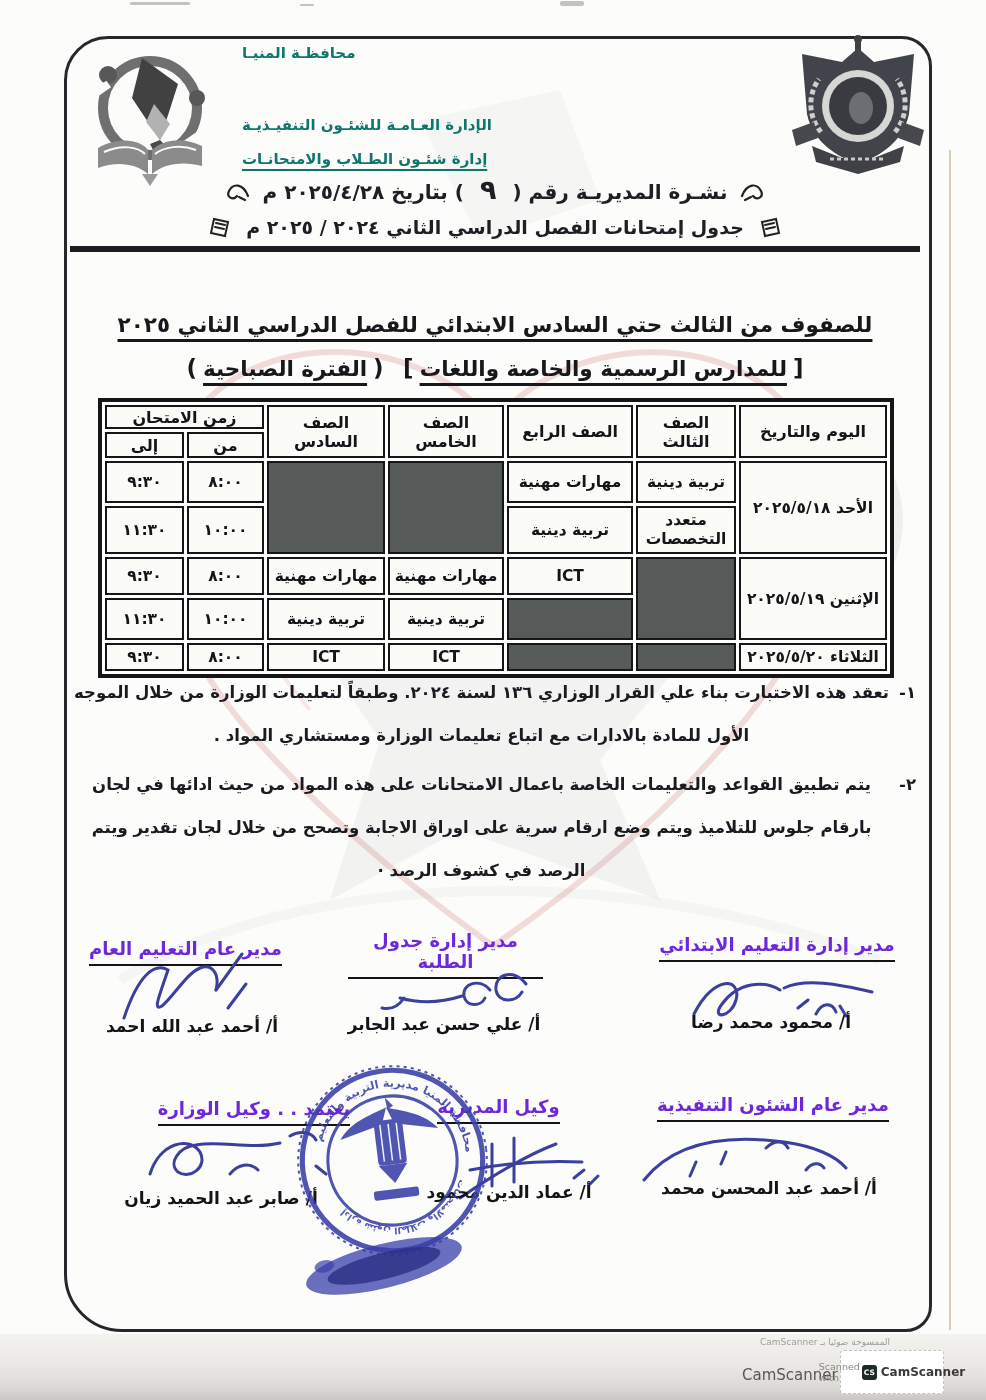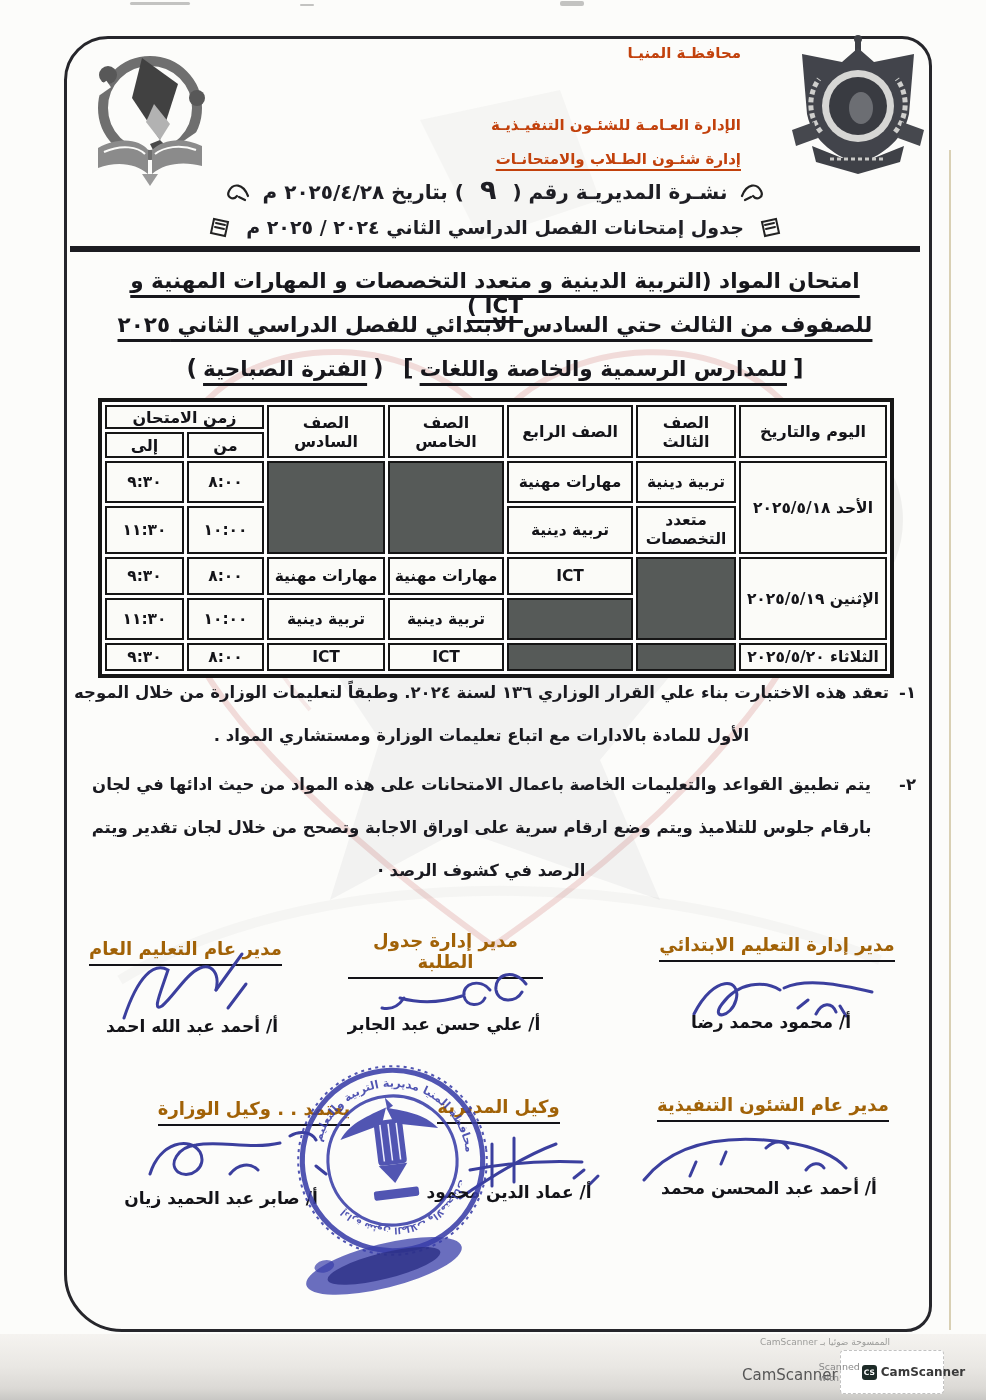--- a/index.html
+++ b/index.html
@@ -5,22 +5,22 @@
   html,body{margin:0;padding:0;background:#fff;}
   .page{position:relative;width:986px;height:1400px;background:#fcfcfa;overflow:hidden;
         font-family:"DejaVu Sans",sans-serif;color:#1e1e24;}
   .abs{position:absolute;}
   
   .doc-border{position:absolute;left:64px;top:36px;width:862px;height:1290px;
               border:3.5px solid #26262b;border-radius:44px 30px 26px 58px;background:transparent;}
   .page-edge-line{position:absolute;left:949px;top:150px;width:2px;height:1180px;background:#c6b98f;opacity:.65;}
   .header-divider{position:absolute;left:70px;top:246px;width:850px;height:6px;background:#1c1c21;}
   
-  .hline{position:absolute;left:255px;width:486px;text-align:right;direction:rtl;
-         font-weight:bold;color:#c2410c;}
+  .hline{position:absolute;left:242px;width:486px;text-align:left;direction:rtl;
+         font-weight:bold;color:#0f766e;}
   .h-small{font-size:15px;letter-spacing:.5px;}
   .h-underline{text-decoration:underline;text-decoration-thickness:2px;text-underline-offset:5px;}
   .bulletin-row{position:absolute;left:180px;top:176px;width:630px;display:flex;direction:rtl;
                 align-items:center;justify-content:center;gap:12px;font-weight:bold;font-size:20px;}
   .bulletin-number{font-size:27px;padding:0 4px;transform:translateY(-2px);}
   .schedule-row{position:absolute;left:200px;top:215px;width:590px;display:flex;direction:rtl;
                 align-items:center;justify-content:center;gap:14px;font-weight:bold;font-size:19px;}
   
   .t-line{position:absolute;left:110px;width:770px;text-align:center;direction:rtl;
           font-weight:bold;font-size:21.5px;color:#17171c;}
@@ -38,21 +38,21 @@
   .shaded{background:#565a58 !important;}
   .day-cell{font-size:14.5px;}
   tr.hr1{height:24px;} tr.hr2{height:26px;}
   tr.r1{height:42px;} tr.r2{height:48px;} tr.r3{height:38px;} tr.r4{height:42px;} tr.r5{height:28px;}
   
   .notes{position:absolute;left:74px;top:672px;width:842px;direction:rtl;}
   .note{display:flex;gap:10px;font-size:16.5px;font-weight:bold;line-height:2.6;color:#1a1a20;}
   .note-num{flex:none;padding-top:0;}
   .note p{margin:0;text-align:center;flex:1;}
   
-  .s-title{position:absolute;direction:rtl;font-weight:bold;font-size:18px;color:#a16207;
+  .s-title{position:absolute;direction:rtl;font-weight:bold;font-size:18px;color:#6d28d9;
            text-align:center;}
   .s-title > span{border-bottom:2.5px solid #131318;padding-bottom:5px;display:inline-block;}
   .s-name{position:absolute;direction:rtl;font-weight:bold;font-size:17px;color:#131318;text-align:center;}
   .sig{position:absolute;}
   .sig path{fill:none;stroke:#3b3f9e;stroke-width:3;stroke-linecap:round;}
   
   .scan-bottom{position:absolute;left:0;top:1334px;width:986px;height:66px;
       background:linear-gradient(180deg,#f5f3f0 0%,#e9e7e3 50%,#dbd9d5 82%,#c8c7c4 100%);}
   .scan-note{position:absolute;left:760px;top:1337px;width:180px;font-size:9px;color:#9c9c9a;
              direction:rtl;text-align:left;}
@@ -140,21 +140,20 @@
         <path d="M4,7 L18,4 L21,18 L7,21 Z M7,10 L16,8 M8,14 L17,12" fill="none" stroke="#222" stroke-width="2" stroke-linecap="round"></path>
       </svg>
     <span>جدول إمتحانات الفصل الدراسي الثاني ٢٠٢٤ / ٢٠٢٥ م</span>
     <svg width="24" height="24" viewBox="0 0 24 24">
         <path d="M20,7 L6,4 L3,18 L17,21 Z M17,10 L8,8 M16,14 L7,12" fill="none" stroke="#222" stroke-width="2" stroke-linecap="round"></path>
       </svg>
   </div>
 
   <div class="header-divider"></div>
 
-  <div class="t-line t-u" style="top:268px;">امتحان المواد (التربية الدينية و متعدد التخصصات و المهارات المهنية و ICT )</div>
   <div class="t-line t-u" style="top:312px;">للصفوف من الثالث حتي السادس الابتدائي للفصل الدراسي الثاني ٢٠٢٥</div>
   <div class="t-line" style="top:355px;">
     <span class="bracket">[</span><span class="t-u">للمدارس الرسمية والخاصة واللغات</span><span class="bracket">]</span>
     <span class="bracket">(</span><span class="t-u">الفترة الصباحية</span><span class="bracket">)</span>
   </div>
 
   <table class="schedule">
     <colgroup>
       <col style="width:148px">
         <col style="width:100px">

